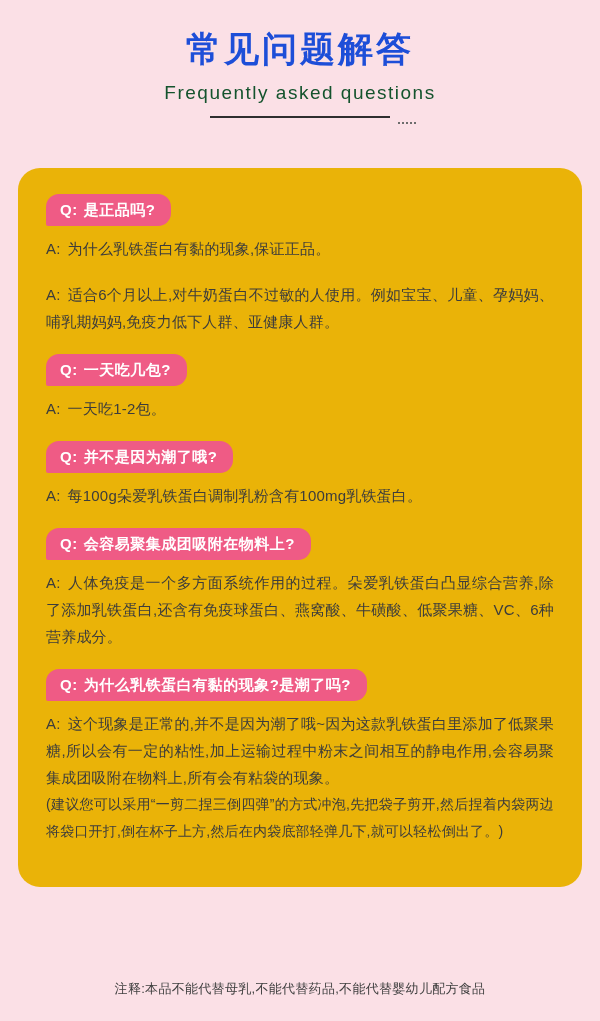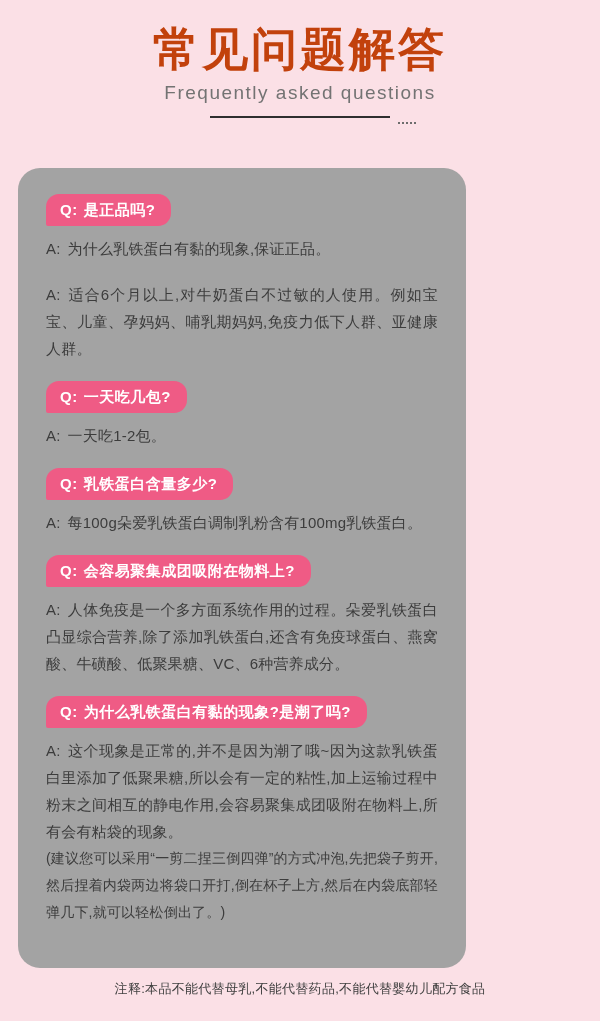--- a/index.html
+++ b/index.html
@@ -18,30 +18,30 @@
     width: 600px;
     height: 1021px;
     background: #fbe0e6;
     box-sizing: border-box;
   }
   .header {
     padding-top: 26px;
     text-align: center;
   }
   .header-title {
-    font-size: 46px;
+    font-size: 35px;
     font-weight: bold;
     letter-spacing: 3px;
-    color: #c2410c;
+    color: #1d4ed8;
     line-height: 46px;
   }
   .header-sub {
     margin-top: 8px;
     font-size: 19px;
-    color: #737373;
+    color: #14532d;
     letter-spacing: 1.5px;
     line-height: 26px;
   }
   .header-rule {
     margin: 10px auto 0 auto;
     width: 180px;
     height: 2px;
     background: #2f2f2f;
     position: relative;
   }
@@ -51,22 +51,22 @@
     right: -26px;
     top: 4px;
     width: 18px;
     height: 2px;
     border-bottom: 2px dotted #6d6d6d;
   }
   .card {
     position: absolute;
     left: 18px;
     top: 168px;
-    width: 448px;
-    background: #a3a3a3;
+    width: 564px;
+    background: #eab308;
     border-radius: 22px;
     padding: 26px 28px 26px 28px;
     box-sizing: border-box;
   }
   .qa-block {
     margin-bottom: 19px;
   }
   .qa-block:last-child {
     margin-bottom: 16px;
   }
@@ -148,21 +148,21 @@
       <div class="q-pill">
         <span class="q-letter">Q:</span><span>一天吃几包?</span>
       </div>
       <div class="answer">
         <span class="a-letter">A:</span><span>一天吃1-2包。</span>
       </div>
     </div>
 
     <div class="qa-block">
       <div class="q-pill">
-        <span class="q-letter">Q:</span><span>乳铁蛋白含量多少?</span>
+        <span class="q-letter">Q:</span><span>并不是因为潮了哦?</span>
       </div>
       <div class="answer">
         <span class="a-letter">A:</span><span>每100g朵爱乳铁蛋白调制乳粉含有100mg乳铁蛋白。</span>
       </div>
     </div>
 
     <div class="qa-block">
       <div class="q-pill">
         <span class="q-letter">Q:</span><span>会容易聚集成团吸附在物料上?</span>
       </div>

